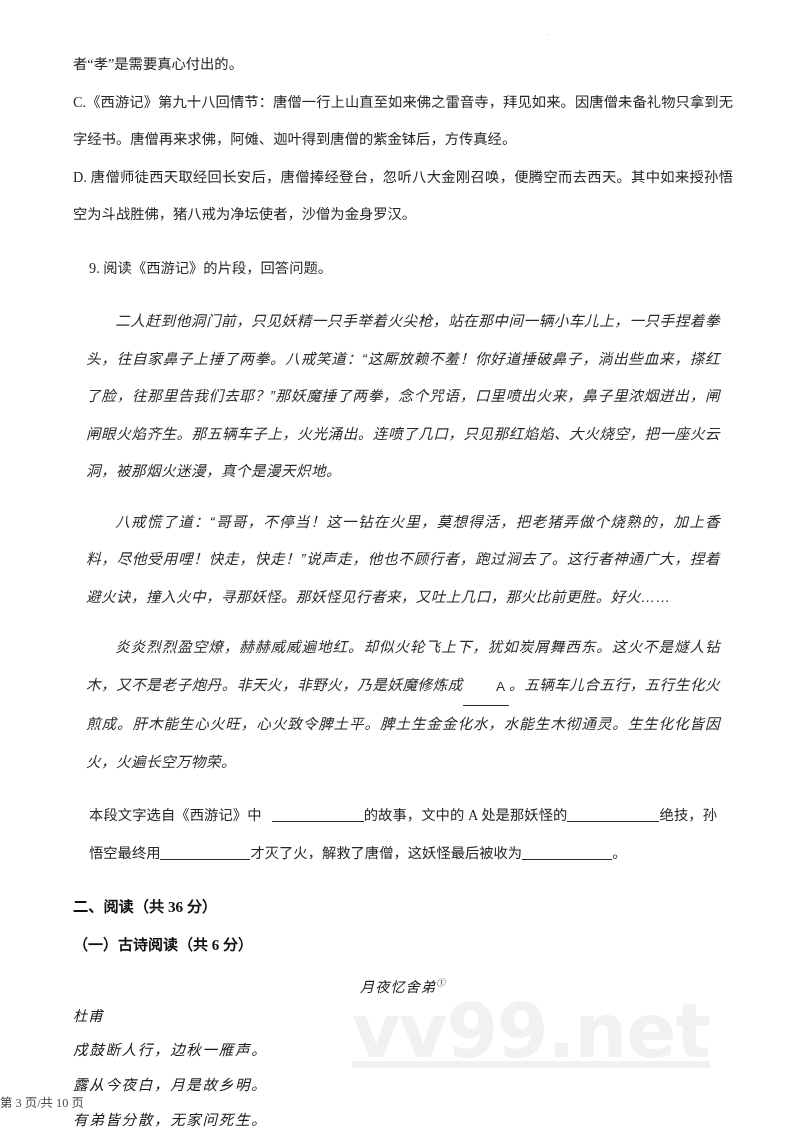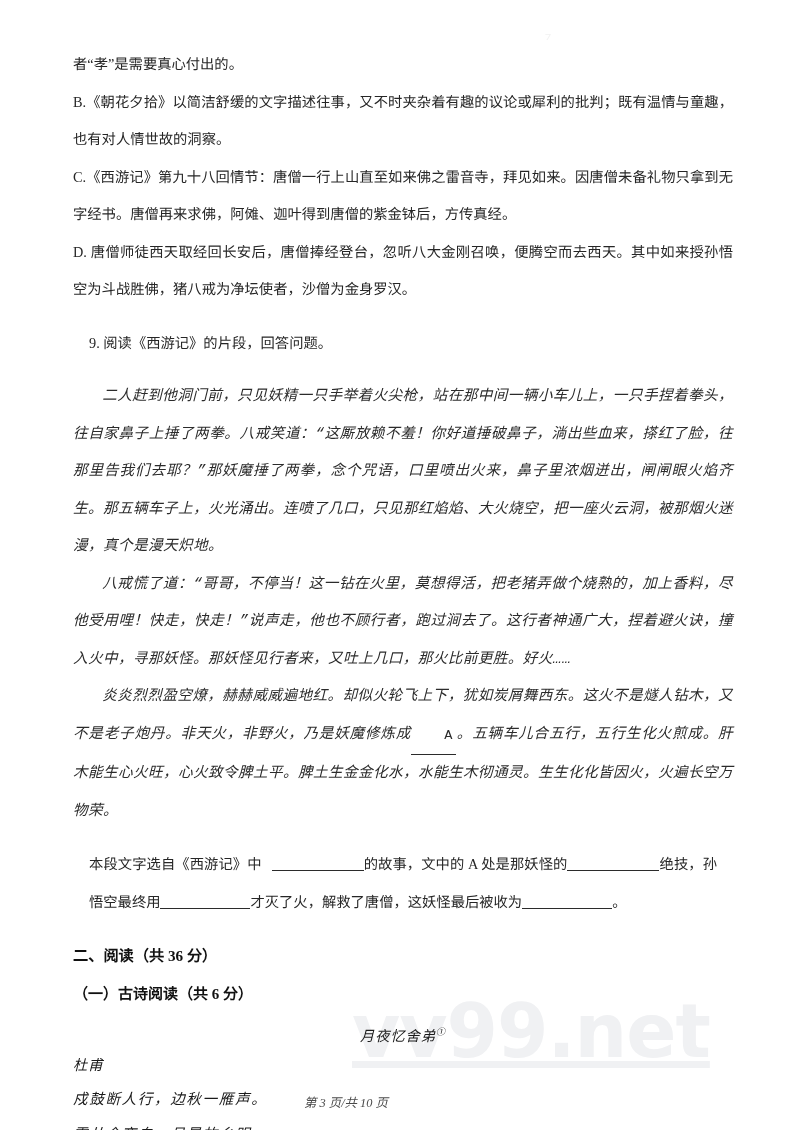--- a/index.html
+++ b/index.html
@@ -61,29 +61,29 @@
     font-size: 14.3px;
     line-height: 37.5px;
     color: #262626;
     margin: 16px;
     text-align: justify;
     text-justify: inter-ideograph;
     white-space: normal;
   }
   
   .kai {
-    font-family: Liberation Mono, monospace;
+    font-family: Liberation Sans, sans-serif;
     font-style: italic;
     font-size: 14.6px;
     line-height: 37.5px;
     color: #2b2b2b;
     letter-spacing: 0.4px;
     text-align: justify;
     text-justify: inter-ideograph;
-    margin: 0;
+    margin: 13px;
   }
   .indent2 { text-indent: 2em; }
 
   .opt { margin: 0; }
 
   .section-head {
     font-size: 15.2px;
     font-weight: bold;
     line-height: 38px;
     margin: 0;
@@ -148,40 +148,37 @@
     min-width: 34px;
     vertical-align: -1px;
   }
 
   
   .footer {
     position: absolute;
     left: 0;
     top: 1093px;
     width: 692px;
-    text-align: center;
     font-size: 12.4px;
     color: #4a4a4a;
     z-index: 2;
-    font-style: italic;
   }
 </style>
 </head>
 <body>
 
 <div id="page">
 
   <div class="corner-mark">⁊</div>
   <div class="watermark">vv99.net</div>
 
   <div class="content">
 
     <p class="p opt">者“孝”是需要真心付出的。</p>
 
-    <p class="p opt">B.《朝花夕拾》以简洁舒缓的文字描述往事，又不时夹杂着有趣的议论或犀利的批判；既有温情与童趣，也有对人情世故的洞察。</p>
 
     <p class="p opt">C.《西游记》第九十八回情节：唐僧一行上山直至如来佛之雷音寺，拜见如来。因唐僧未备礼物只拿到无字经书。唐僧再来求佛，阿傩、迦叶得到唐僧的紫金钵后，方传真经。</p>
 
     <p class="p opt">D. 唐僧师徒西天取经回长安后，唐僧捧经登台，忽听八大金刚召唤，便腾空而去西天。其中如来授孙悟空为斗战胜佛，猪八戒为净坛使者，沙僧为金身罗汉。</p>
 
     <p class="p">9. 阅读《西游记》的片段，回答问题。</p>
 
     <p class="kai indent2">二人赶到他洞门前，只见妖精一只手举着火尖枪，站在那中间一辆小车儿上，一只手捏着拳头，往自家鼻子上捶了两拳。八戒笑道：“这厮放赖不羞！你好道捶破鼻子，淌出些血来，搽红了脸，往那里告我们去耶？”那妖魔捶了两拳，念个咒语，口里喷出火来，鼻子里浓烟迸出，闸闸眼火焰齐生。那五辆车子上，火光涌出。连喷了几口，只见那红焰焰、大火烧空，把一座火云洞，被那烟火迷漫，真个是漫天炽地。</p>
 
     <p class="kai indent2">八戒慌了道：“哥哥，不停当！这一钻在火里，莫想得活，把老猪弄做个烧熟的，加上香料，尽他受用哩！快走，快走！”说声走，他也不顾行者，跑过涧去了。这行者神通广大，捏着避火诀，撞入火中，寻那妖怪。那妖怪见行者来，又吐上几口，那火比前更胜。好火……</p>

